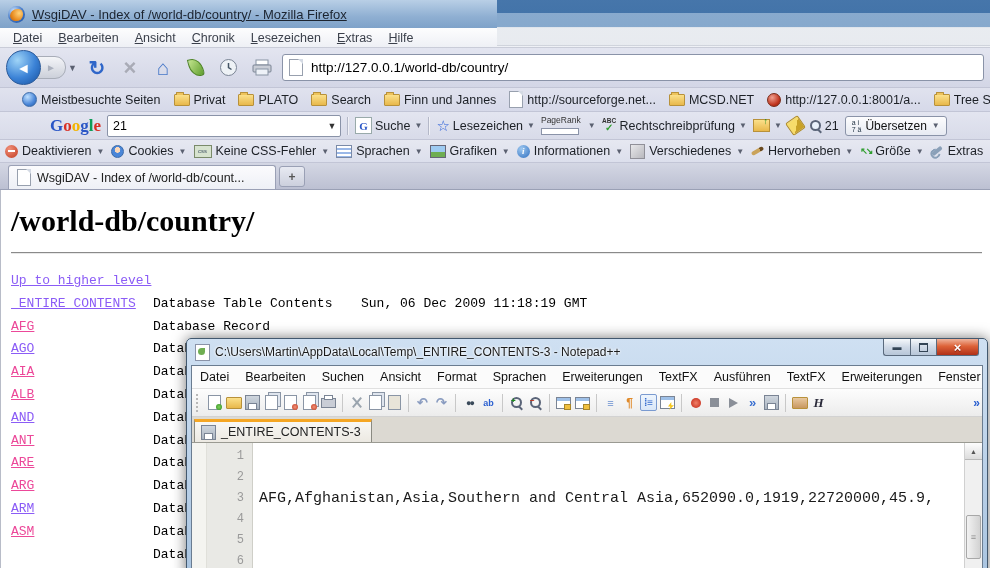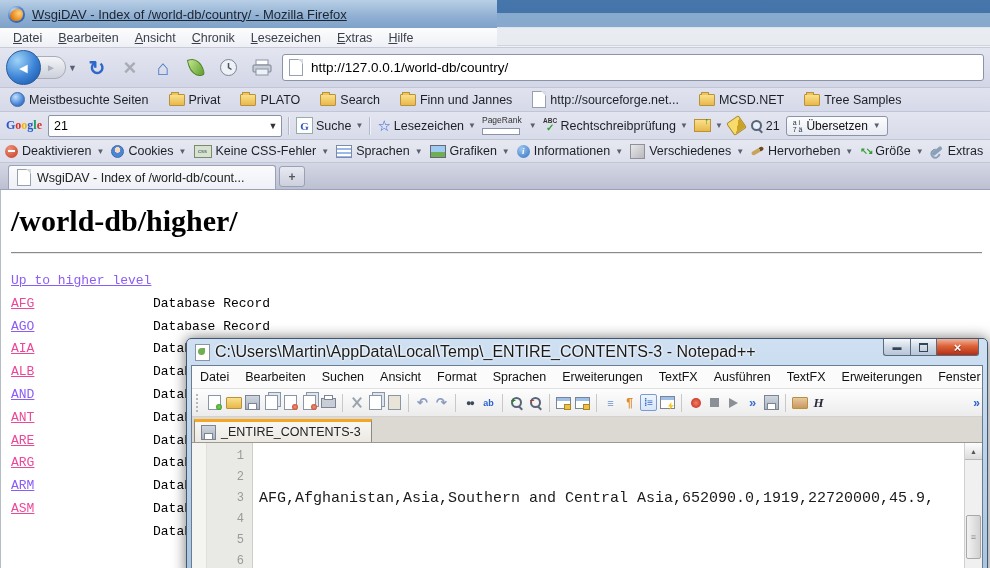--- a/index.html
+++ b/index.html
@@ -25,29 +25,29 @@
   .nbtn{display:flex;align-items:center;justify-content:center;width:26px;height:26px;}
   .reload{font-size:20px;font-weight:bold;color:#2f66c9;}
   .stopx{font-size:22px;font-weight:bold;color:#a9abb6;}
   .homeg{font-size:21px;color:#4677c8;font-weight:bold;}
   .leaf{width:12px;height:17px;border-radius:0 90% 4px 90%;transform:rotate(-14deg);background:linear-gradient(135deg,#c3e58e,#5f9e2e);border:1px solid #4e8426;}
   .urlbar{flex:1;height:25px;background:#fff;border:1px solid #8a93a8;border-radius:3px;display:flex;align-items:center;padding:0 6px;gap:6px;}
   .urlinput{border:none;outline:none;flex:1;font-size:13.5px;font-family:"Liberation Sans",sans-serif;color:#000;background:transparent;}
   .docico{width:12px;height:15px;background:#fff;border:1px solid #98a0ae;position:relative;flex:none;}
   .docico::after{content:"";position:absolute;top:-1px;right:-1px;border-style:solid;border-width:0 5px 5px 0;border-color:transparent #d4dae4 transparent transparent;}
 
-  .ff-bookmarks{height:24px;background:linear-gradient(#e0e2ee,#d6d9e9);display:flex;align-items:center;gap:12px;padding-left:6px;border-bottom:1px solid #c2c5d6;box-sizing:border-box;white-space:nowrap;overflow:hidden;}
+  .ff-bookmarks{height:24px;background:linear-gradient(#e0e2ee,#d6d9e9);display:flex;align-items:center;gap:5px;padding-left:18px;border-bottom:1px solid #c2c5d6;box-sizing:border-box;white-space:nowrap;overflow:hidden;}
   .bm{display:flex;align-items:center;gap:4px;padding:1px 4px;font-size:12.5px;color:#1c2026;}
   .folder{width:14px;height:10px;background:linear-gradient(#fbe08a,#e8b84b);border:1px solid #b8913a;border-radius:1px;position:relative;flex:none;}
   .folder::before{content:"";position:absolute;top:-3px;left:1px;width:6px;height:2px;background:#eec45c;border:1px solid #b8913a;border-bottom:none;border-radius:1px 1px 0 0;}
   .mvico{width:13px;height:13px;border-radius:50%;background:radial-gradient(circle at 35% 30%,#bfe0ff,#4a86d8 60%,#205aa8);border:1px solid #3a6aa8;flex:none;}
   .reddot{width:12px;height:12px;border-radius:50%;background:radial-gradient(circle at 35% 30%,#f0a090,#c0331d 65%,#8a2010);border:1px solid #7a2a18;flex:none;}
 
   .ff-gbar{height:28px;background:linear-gradient(#e3e5f0,#d8dbe9);display:flex;align-items:center;gap:6px;padding-left:6px;border-bottom:1px solid #c2c5d6;box-sizing:border-box;white-space:nowrap;overflow:hidden;}
-  .glogo{font-family:"Liberation Serif",serif;font-size:12px;font-weight:bold;letter-spacing:0;}
+  .glogo{font-family:"Liberation Serif",serif;font-size:17px;font-weight:bold;letter-spacing:0;margin-left:44px;}
   .glogo .l1{color:#2a56c6}.glogo .l2{color:#d93025}.glogo .l3{color:#f4b400}.glogo .l4{color:#2a56c6}.glogo .l5{color:#0f9d58}.glogo .l6{color:#d93025}
   .gcombo{width:232px;height:20px;background:#fff;border:1px solid #8a93a8;border-radius:2px;display:flex;align-items:center;}
   .gcombo input{border:none;outline:none;flex:1;font-size:12.5px;padding-left:5px;font-family:"Liberation Sans",sans-serif;background:transparent;}
   .combodrop{width:16px;text-align:center;color:#333;font-size:9px;}
   .vsep{width:1px;height:18px;background:#b4b8c8;border-right:1px solid #f0f1f6;}
   .gitem{display:flex;align-items:center;gap:3px;font-size:12.5px;color:#1c2026;}
   .drp{font-size:8px;color:#5a6070;margin-left:1px;}
   .gico{width:15px;height:15px;background:#fff;border:1px solid #9aa;display:flex;align-items:center;justify-content:center;font-family:"Liberation Serif",serif;font-weight:bold;font-size:11px;color:#2a56c6;}
   .star{color:#2b5fd9;font-size:15px;line-height:1;}
   .pr{display:flex;flex-direction:column;align-items:flex-start;line-height:1;}
@@ -96,21 +96,21 @@
   .c3{color:#000;}
   .lnk{text-decoration:underline;white-space:pre;}
   .lnk.b{color:#ec4899;}
   .lnk.v{color:#8b5cf6;}
 
   
   .npp{position:absolute;left:186px;top:338px;width:802px;height:240px;z-index:50;
        background:linear-gradient(#cfe0f2,#a9c4e0);border:1px solid #42586e;border-radius:5px 5px 0 0;
        box-shadow:0 0 14px rgba(0,0,0,.55);box-sizing:border-box;padding:0 4px 0 4px;}
   .npp-titlebar{height:26px;display:flex;align-items:center;gap:5px;padding-left:4px;position:relative;}
-  .npp-title{font-size:16px;color:#1a1a1a;text-shadow:0 0 3px #fff,0 0 3px #fff;}
+  .npp-title{font-size:12px;color:#1a1a1a;text-shadow:0 0 3px #fff,0 0 3px #fff;}
   .nppico{width:13px;height:15px;background:#fff;border:1px solid #8a93a8;position:relative;}
   .nppico::after{content:"";position:absolute;left:2px;top:3px;width:7px;height:7px;background:#6fae52;border-radius:50% 0 50% 50%;}
   .winbtns{position:absolute;top:0;right:4px;display:flex;}
   .wbtn{height:17px;border:1px solid #5a6a7d;border-top:none;display:flex;align-items:center;justify-content:center;box-sizing:border-box;}
   .wbtn.min,.wbtn.res{width:27px;background:linear-gradient(#f5f8fb,#cfd9e6 50%,#b7c6d8);color:#345;}
   .wbtn.min{border-radius:0 0 0 3px;border-right:none;font-weight:bold;font-size:9px;}
   .wbtn.res{font-size:8px;}
   .resglyph{width:7px;height:6px;border:1px solid #345;border-top:2px solid #345;}
   .wbtn.close{width:42px;background:linear-gradient(#f0b49c,#dd6238 45%,#b03018);color:#fff;font-weight:bold;font-size:13px;border-radius:0 0 3px 0;border-left:none;text-shadow:0 1px 1px #802010;}
   .npp-client{background:#f6f6f6;border:1px solid #6a7c90;height:209px;box-sizing:border-box;display:flex;flex-direction:column;}
@@ -247,20 +247,24 @@
         </span>
       <span class="bm">
           <span class="docico"></span>
           <span>http://sourceforge.net...</span>
         </span>
       <span class="bm">
           <span class="folder"></span>
           <span>MCSD.NET</span>
         </span>
       <span class="bm">
+          <span class="reddot"></span>
+          <span>http://127.0.0.1:8001/a...</span>
+        </span>
+      <span class="bm">
           <span class="folder"></span>
           <span>Tree Samples</span>
         </span>
     </div>
 
     <div class="ff-gbar">
       <span class="glogo"><span class="l1">G</span><span class="l2">o</span><span class="l3">o</span><span class="l4">g</span><span class="l5">l</span><span class="l6">e</span></span>
       <span class="gcombo">
         <input value="21" style="">
         <span class="combodrop">▼</span>
@@ -368,24 +372,25 @@
 
     <div class="ff-tabbar">
       <span class="fftab">
           <span class="docico"></span>
           <span>WsgiDAV - Index of /world-db/count...</span>
         </span>
       <span class="newtab">+</span>
     </div>
 
     <div class="ff-content">
-      <h1>/world-db/higher/</h1>
+      <h1>/world-db/country/</h1>
       <hr>
       <div class="listing">
         <div class="lr"><a class="lnk v" href="#">Up to higher level</a></div>
+        <div class="lr"><span class="c1"><a class="lnk v" href="#"> ENTIRE CONTENTS</a></span><span class="c2">Database Table Contents</span><span class="c3">Sun, 06 Dec 2009 11:18:19 GMT</span></div>
         <div class="lr"><span class="c1"><a class="lnk b" href="#">AFG</a></span><span class="c2">Database Record</span><span class="c3"></span></div>
         <div class="lr"><span class="c1"><a class="lnk v" href="#">AGO</a></span><span class="c2">Database Record</span><span class="c3"></span></div>
         <div class="lr"><span class="c1"><a class="lnk b" href="#">AIA</a></span><span class="c2">Database Record</span><span class="c3"></span></div>
         <div class="lr"><span class="c1"><a class="lnk b" href="#">ALB</a></span><span class="c2">Database Record</span><span class="c3"></span></div>
         <div class="lr"><span class="c1"><a class="lnk v" href="#">AND</a></span><span class="c2">Database Record</span><span class="c3"></span></div>
         <div class="lr"><span class="c1"><a class="lnk b" href="#">ANT</a></span><span class="c2">Database Record</span><span class="c3"></span></div>
         <div class="lr"><span class="c1"><a class="lnk b" href="#">ARE</a></span><span class="c2">Database Record</span><span class="c3"></span></div>
         <div class="lr"><span class="c1"><a class="lnk b" href="#">ARG</a></span><span class="c2">Database Record</span><span class="c3"></span></div>
         <div class="lr"><span class="c1"><a class="lnk v" href="#">ARM</a></span><span class="c2">Database Record</span><span class="c3"></span></div>
         <div class="lr"><span class="c1"><a class="lnk b" href="#">ASM</a></span><span class="c2">Database Record</span><span class="c3"></span></div>

